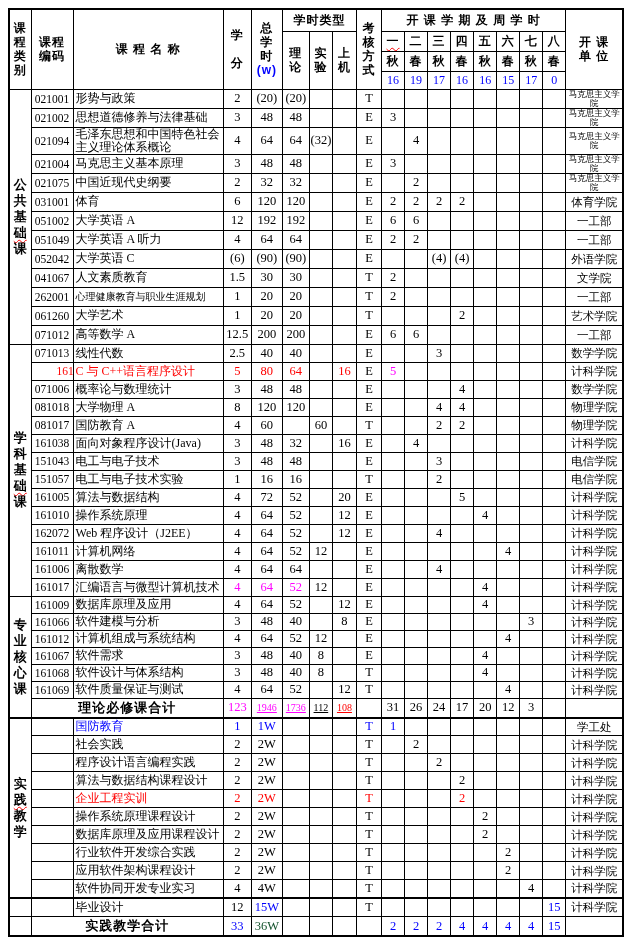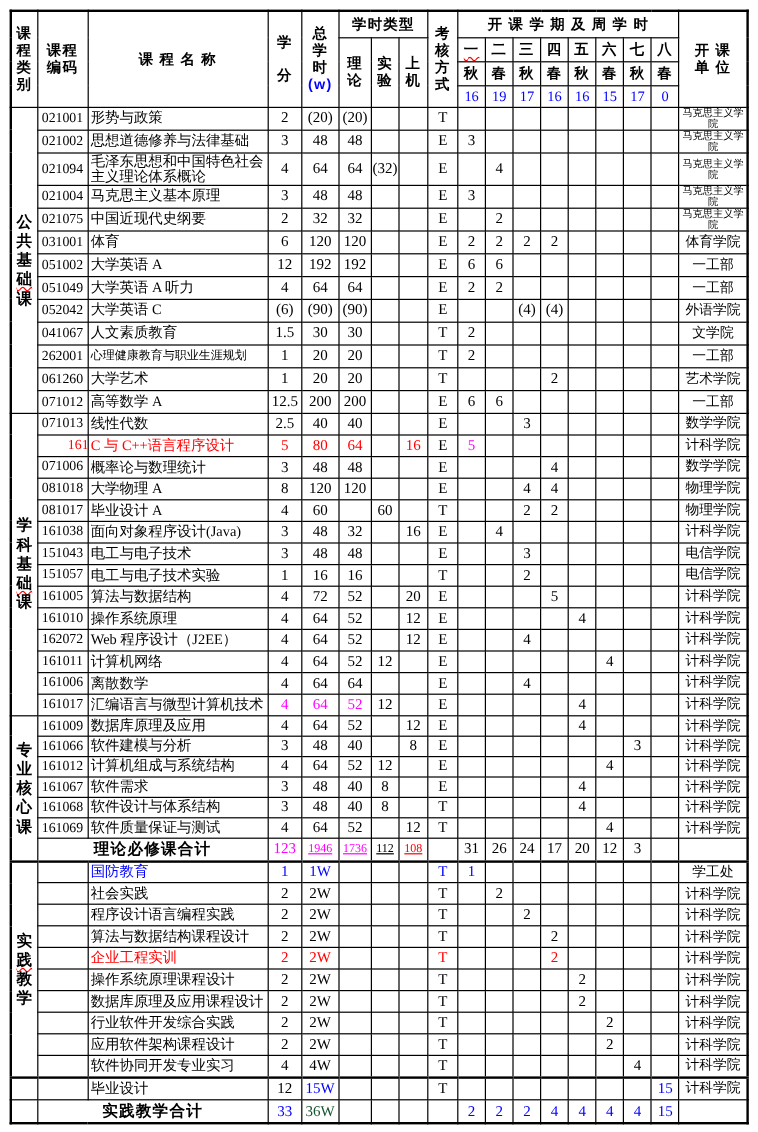--- a/index.html
+++ b/index.html
@@ -446,21 +446,21 @@
           <td class="num">4</td>
           <td class="num">4</td>
           <td class="num"></td>
           <td class="num"></td>
           <td class="num"></td>
           <td class="num"></td>
           <td class="unit">物理学院</td>
         </tr>
         <tr style="height: 18px;">
           <td class="code">081017</td>
-          <td class="name">毕业设计 A</td>
+          <td class="name">国防教育 A</td>
           <td class="num">4</td>
           <td class="num">60</td>
           <td class="num"></td>
           <td class="num">60</td>
           <td class="num"></td>
           <td class="num">T</td>
           <td class="num"></td>
           <td class="num"></td>
           <td class="num">2</td>
           <td class="num">2</td>

